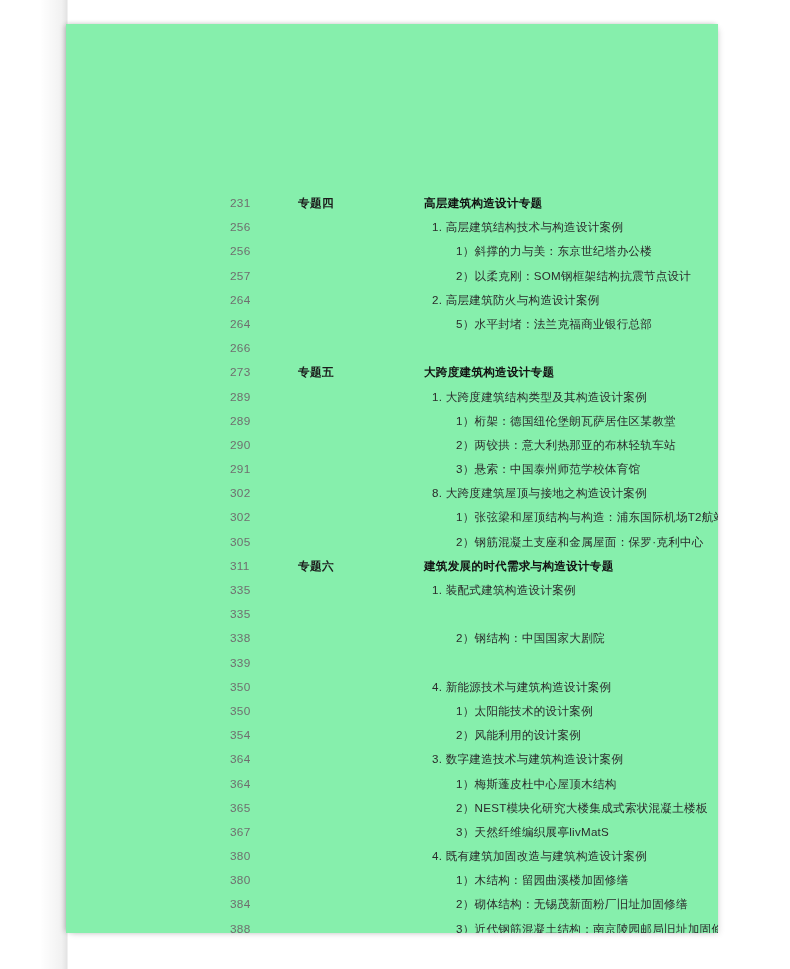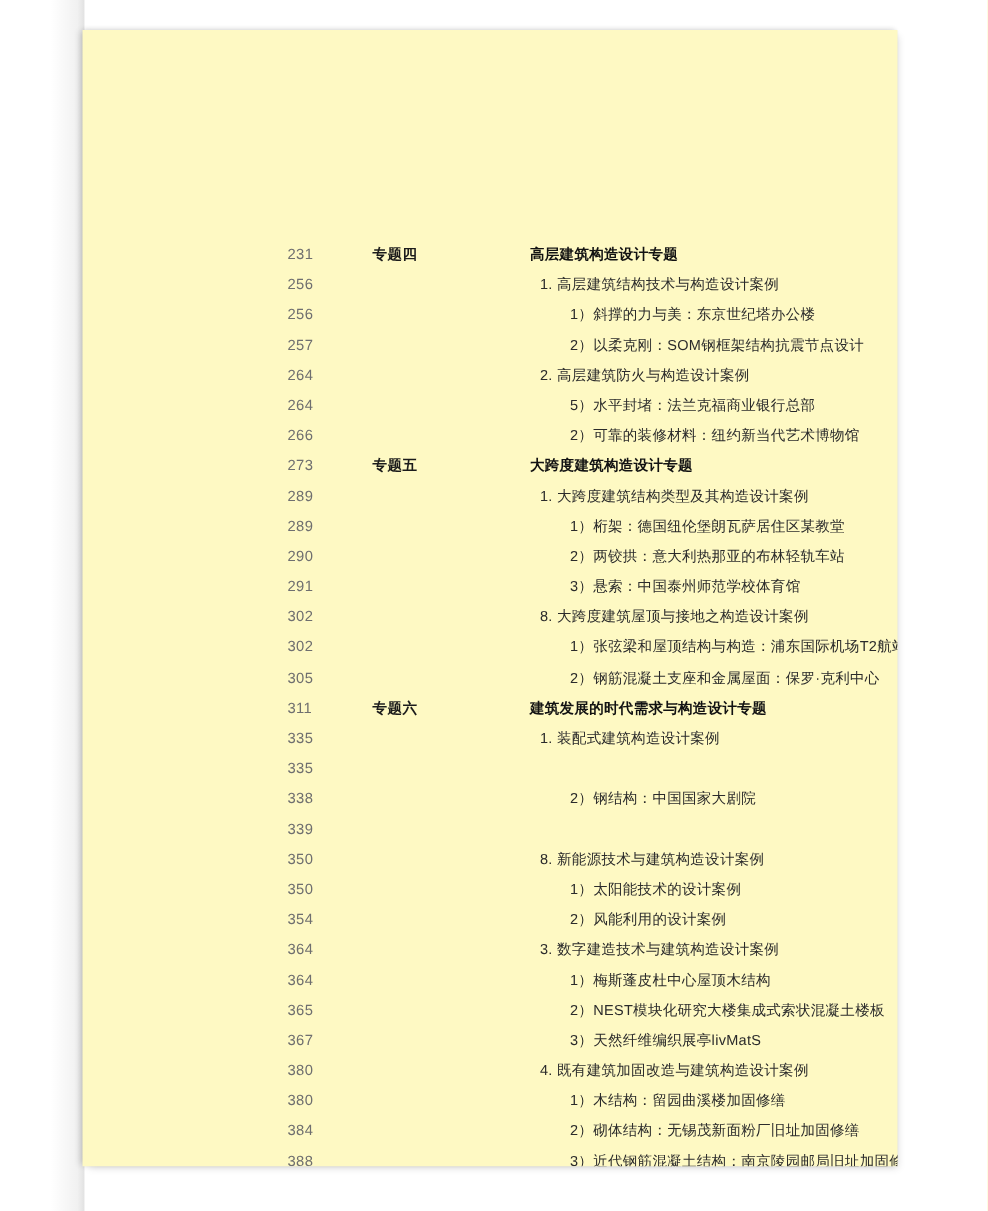--- a/index.html
+++ b/index.html
@@ -16,21 +16,21 @@
     position: relative;
   }
 
   
   #page-sheet {
     position: absolute;
     left: 66px;
     top: 24px;
     width: 652px;
     height: 909px;
-    background: #fef9c3;
+    background: #86efac;
     box-shadow:
       -3px 0 5px -1px rgba(0,0,0,0.16),
       0 -2px 4px -1px rgba(0,0,0,0.10),
       3px 3px 6px -2px rgba(0,0,0,0.13);
     overflow: hidden;
   }
 
   
   #left-gutter-shade {
     position: absolute;
@@ -130,21 +130,20 @@
         <span class="txt">2. 高层建筑防火与构造设计案例</span>
       </div>
       <div class="toc-row lvl-sub">
         <span class="pg">264</span>
         <span class="part"></span>
         <span class="txt">5）水平封堵：法兰克福商业银行总部</span>
       </div>
       <div class="toc-row lvl-sub">
         <span class="pg">266</span>
         <span class="part"></span>
-        <span class="txt">2）可靠的装修材料：纽约新当代艺术博物馆</span>
       </div>
       <div class="toc-row lvl-part">
         <span class="pg">273</span>
         <span class="part">专题五</span>
         <span class="txt">大跨度建筑构造设计专题</span>
       </div>
       <div class="toc-row lvl-sec">
         <span class="pg">289</span>
         <span class="part"></span>
         <span class="txt">1. 大跨度建筑结构类型及其构造设计案例</span>
@@ -198,21 +197,21 @@
         <span class="part"></span>
         <span class="txt">2）钢结构：中国国家大剧院</span>
       </div>
       <div class="toc-row lvl-sub">
         <span class="pg">339</span>
         <span class="part"></span>
       </div>
       <div class="toc-row lvl-sec">
         <span class="pg">350</span>
         <span class="part"></span>
-        <span class="txt">8. 新能源技术与建筑构造设计案例</span>
+        <span class="txt">4. 新能源技术与建筑构造设计案例</span>
       </div>
       <div class="toc-row lvl-sub">
         <span class="pg">350</span>
         <span class="part"></span>
         <span class="txt">1）太阳能技术的设计案例</span>
       </div>
       <div class="toc-row lvl-sub">
         <span class="pg">354</span>
         <span class="part"></span>
         <span class="txt">2）风能利用的设计案例</span>

